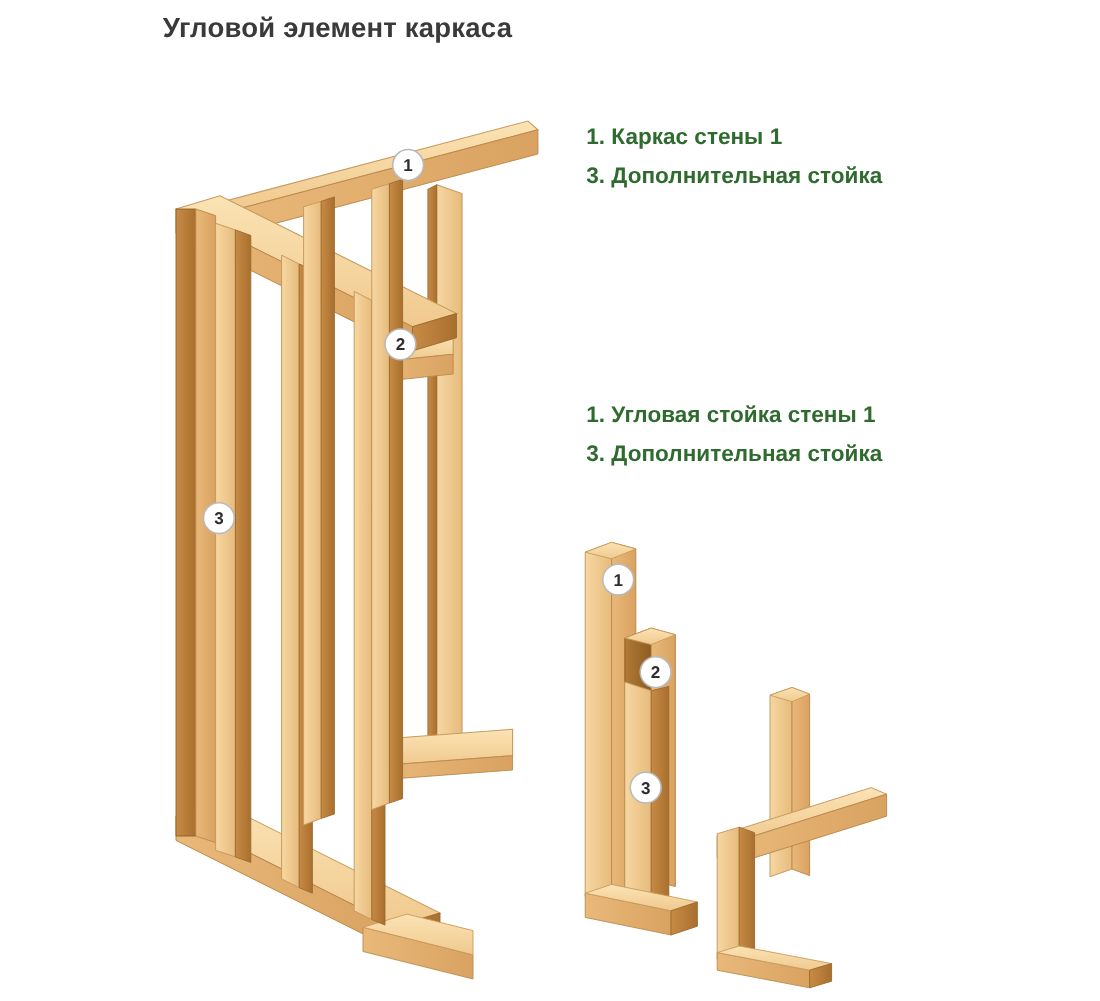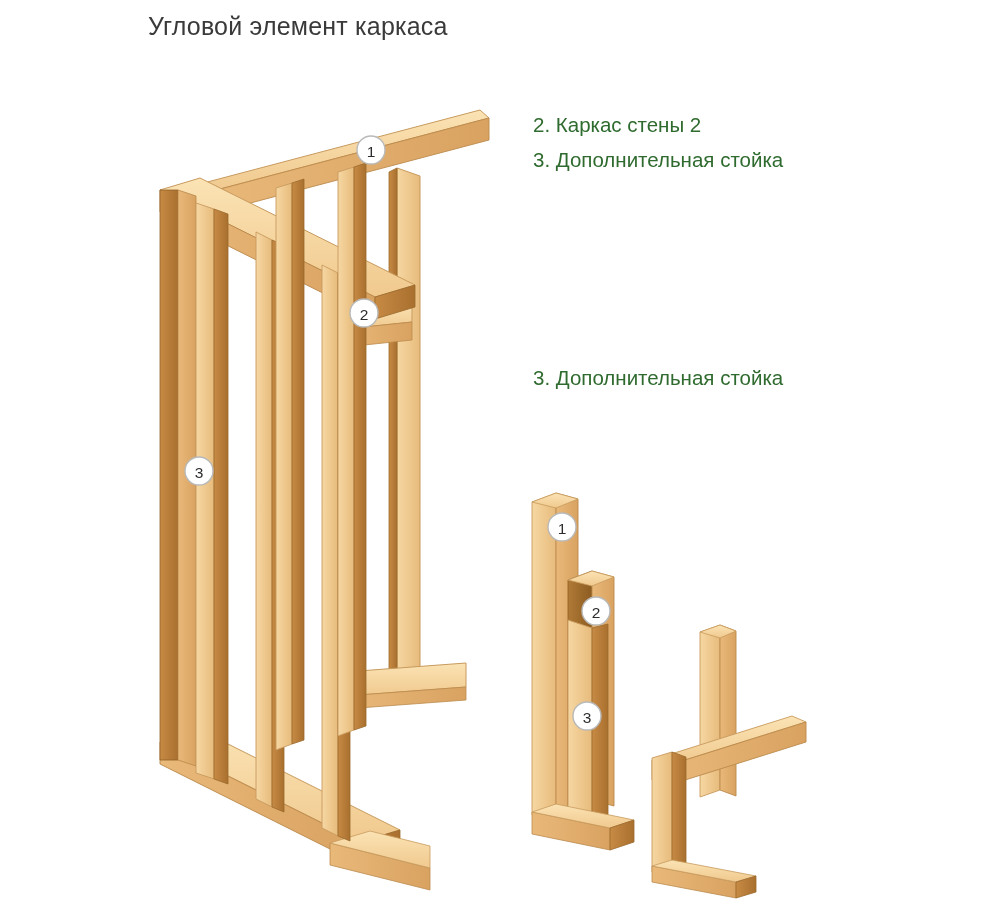--- a/index.html
+++ b/index.html
@@ -12,20 +12,21 @@
     height: 910px;
     font-family: "Liberation Sans", sans-serif;
     position: relative;
     overflow: hidden;
   }
   #stage {
     position: absolute;
     left: 0; top: 0;
     width: 1000px;
     height: 910px;
+    font-weight: bold;
   }
   .title {
     position: absolute;
     left: 148px;
     top: 12px;
     font-size: 25px;
     color: #3a3a3a;
     letter-spacing: 0.2px;
     white-space: nowrap;
   }
@@ -60,25 +61,26 @@
   }
 </style>
 </head>
 <body>
 
 <div id="stage">
 
   <div class="title">Угловой элемент каркаса</div>
 
   <div class="legend" id="legend-top">
-    <span class="legend-line">2. Каркас стены 2</span>
+    <span class="legend-line">1. Каркас стены 1</span>
     <span class="legend-line">3. Дополнительная стойка</span>
   </div>
 
   <div class="legend" id="legend-bottom">
+    <span class="legend-line">1. Угловая стойка стены 1</span>
     <span class="legend-line">3. Дополнительная стойка</span>
   </div>
 
   <svg id="art" viewBox="0 0 1000 910">
     <defs>
       <linearGradient id="gTop" x1="0" y1="0" x2="0" y2="1">
         <stop offset="0%" stop-color="#fbe3b4"></stop>
         <stop offset="100%" stop-color="#f0c98e"></stop>
       </linearGradient>
       <linearGradient id="gFace" x1="0" y1="0" x2="1" y2="0">

